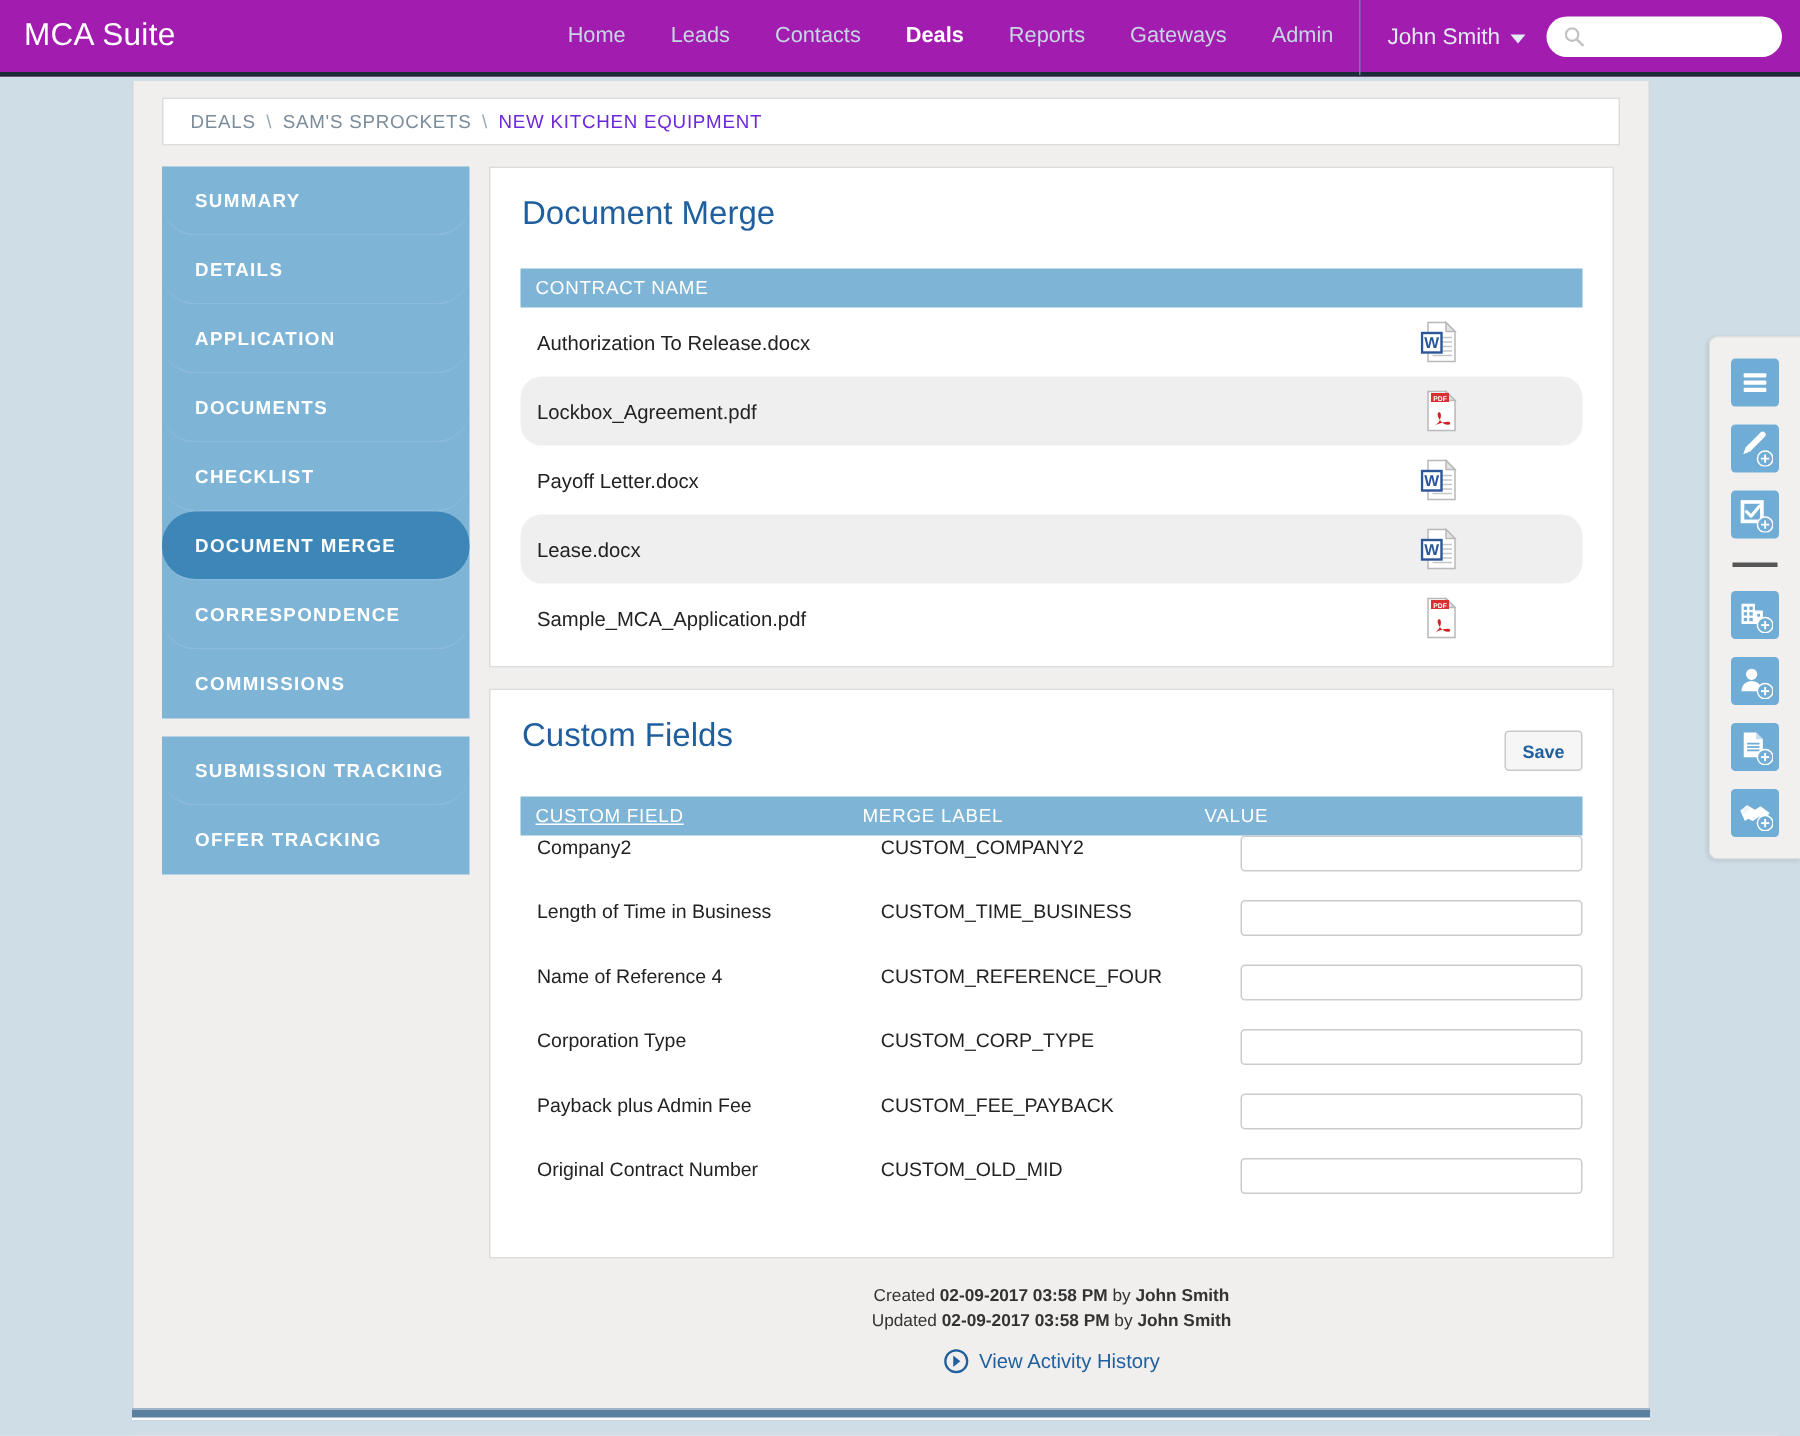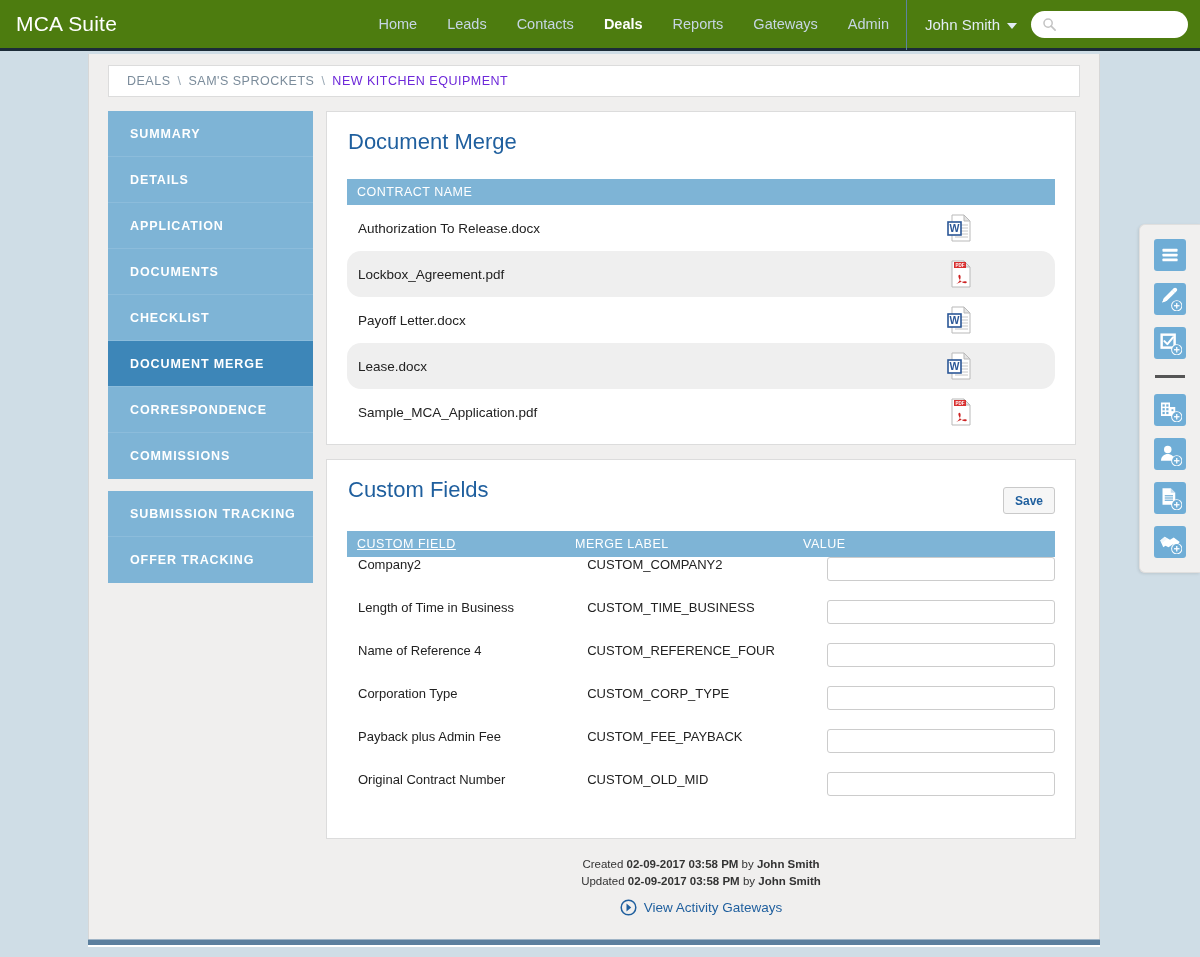--- a/index.html
+++ b/index.html
@@ -7,21 +7,21 @@
     width: 1200px; height: 957px;
     font-family: "Liberation Sans", sans-serif;
     background: #cfdde6;
     overflow: hidden;
   }
 
   
   #topnav {
     position: absolute; top: 0; left: 0;
     width: 1200px; height: 51px;
-    background: #4d7c0f;
+    background: #a21caf;
     border-bottom: 3px solid #1c2b38;
     display: flex; align-items: center;
   }
   #brand {
     color: #ffffff; font-size: 21px; margin-left: 16px;
     letter-spacing: .2px; font-weight: 400;
   }
   #navlinks { margin-left: auto; display: flex; align-items: center; height: 51px; }
   .navlink {
     color: #c6d6e3; font-size: 14.5px; padding: 0 15px;
@@ -85,20 +85,21 @@
   .crumb-sep { color: #9aa9b5; margin: 0 7px; }
 
   
   #sidebar { position: absolute; left: 108px; top: 111px; width: 205px; }
   .side-group { background: #7eb4d6; margin-bottom: 12px; }
   .side-item {
     height: 46px; display: flex; align-items: center;
     padding-left: 22px; color: #ffffff; font-size: 12.5px;
     font-weight: bold; letter-spacing: .9px; cursor: pointer;
     border-bottom: 1px solid #8cbcdb;
+    border-radius: 22px;
   }
   .side-item:last-child { border-bottom: none; }
   .side-item.active { background: #3d86b8; }
 
   
   .panel {
     position: absolute; background: #ffffff; border: 1px solid #dcdcdc;
   }
   #panel-merge { left: 326px; top: 111px; width: 750px; height: 334px; }
   #panel-custom { left: 326px; top: 459px; width: 750px; height: 380px; }
@@ -374,21 +375,21 @@
     <span>Created </span><b>02-09-2017 03:58 PM</b><span> by </span><b>John Smith</b>
   </div>
   <div class="line">
     <span>Updated </span><b>02-09-2017 03:58 PM</b><span> by </span><b>John Smith</b>
   </div>
   <div id="activity-link">
     <svg width="17" height="17" viewBox="0 0 17 17">
       <circle cx="8.5" cy="8.5" r="7.3" fill="none" stroke="#1f5f9e" stroke-width="1.5"></circle>
       <path d="M6.5 4.6 L11.2 8.5 L6.5 12.4 Z" fill="#1f5f9e"></path>
     </svg>
-    <span>View Activity Gateways</span>
+    <span>View Activity History</span>
   </div>
 </div>
 
 <div id="righttools">
     <div class="tool-btn">
       <svg viewBox="0 0 32 32" width="22" height="22">
         <g fill="#ffffff">
       <rect x="5" y="7" width="22" height="4.2" rx="1"></rect>
       <rect x="5" y="14" width="22" height="4.2" rx="1"></rect>
       <rect x="5" y="21" width="22" height="4.2" rx="1"></rect>

